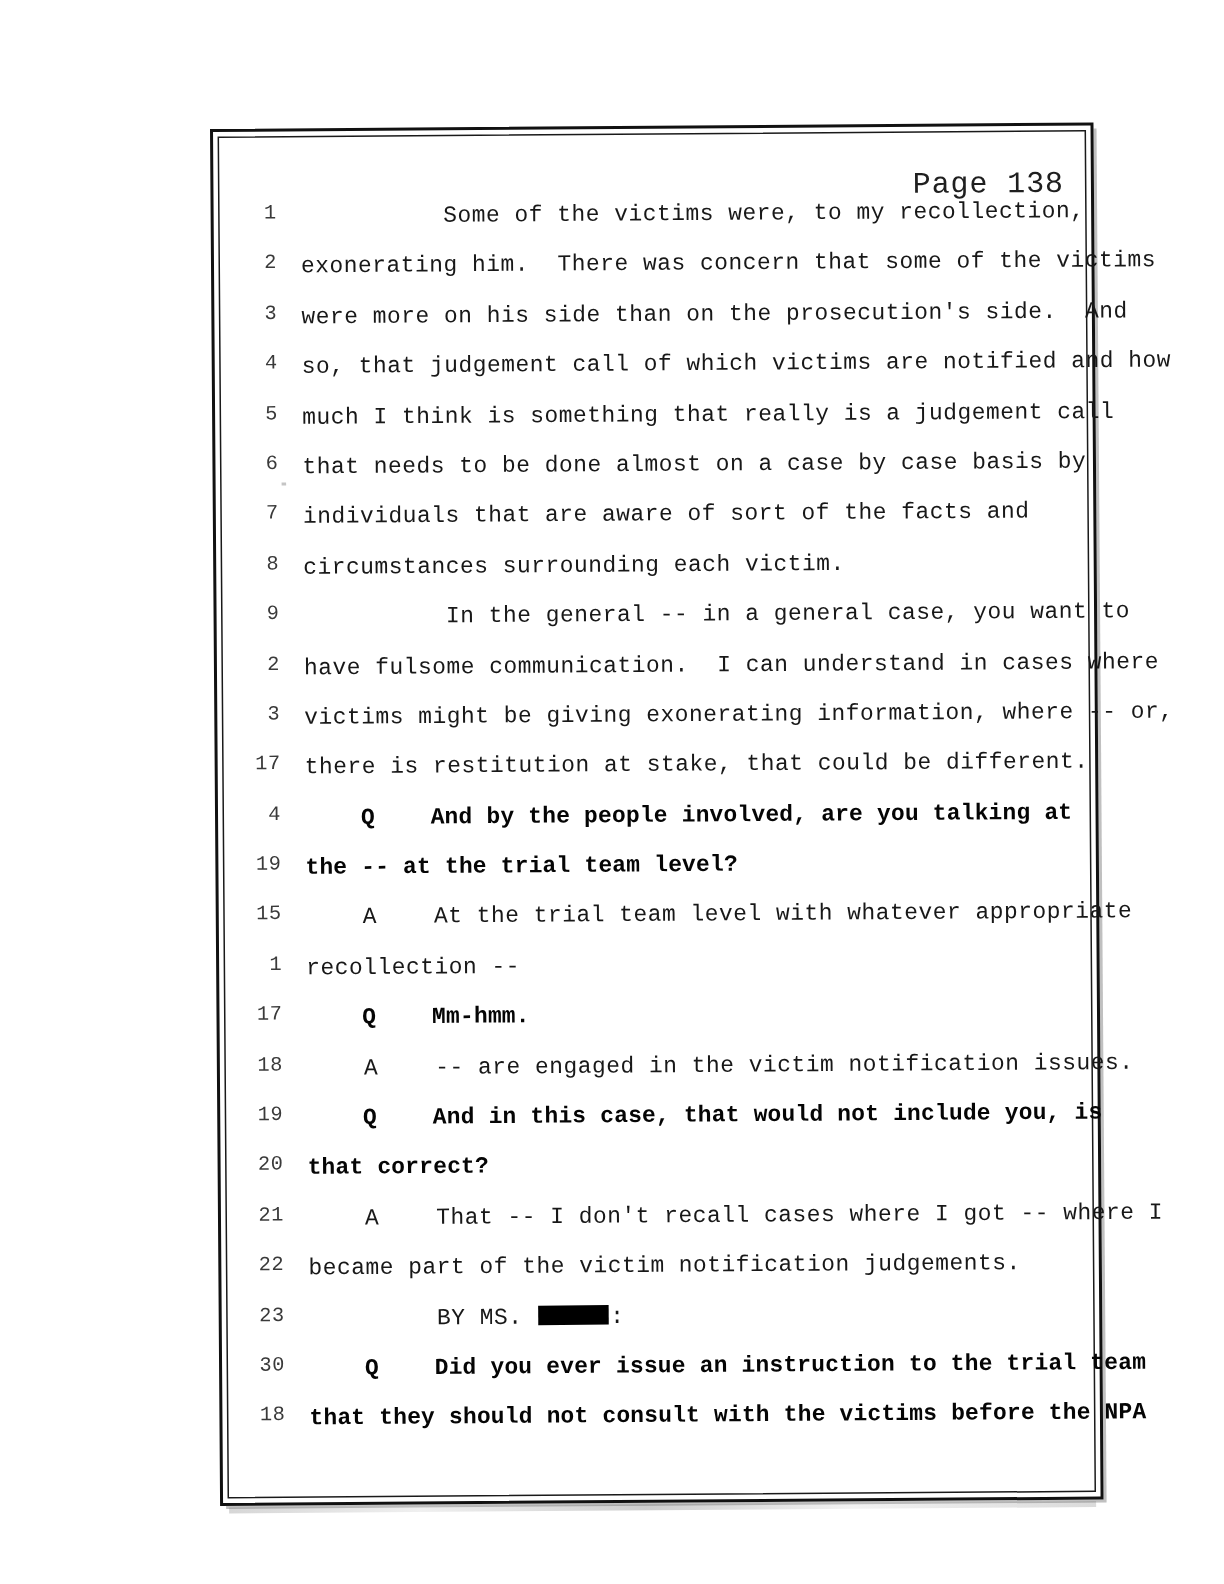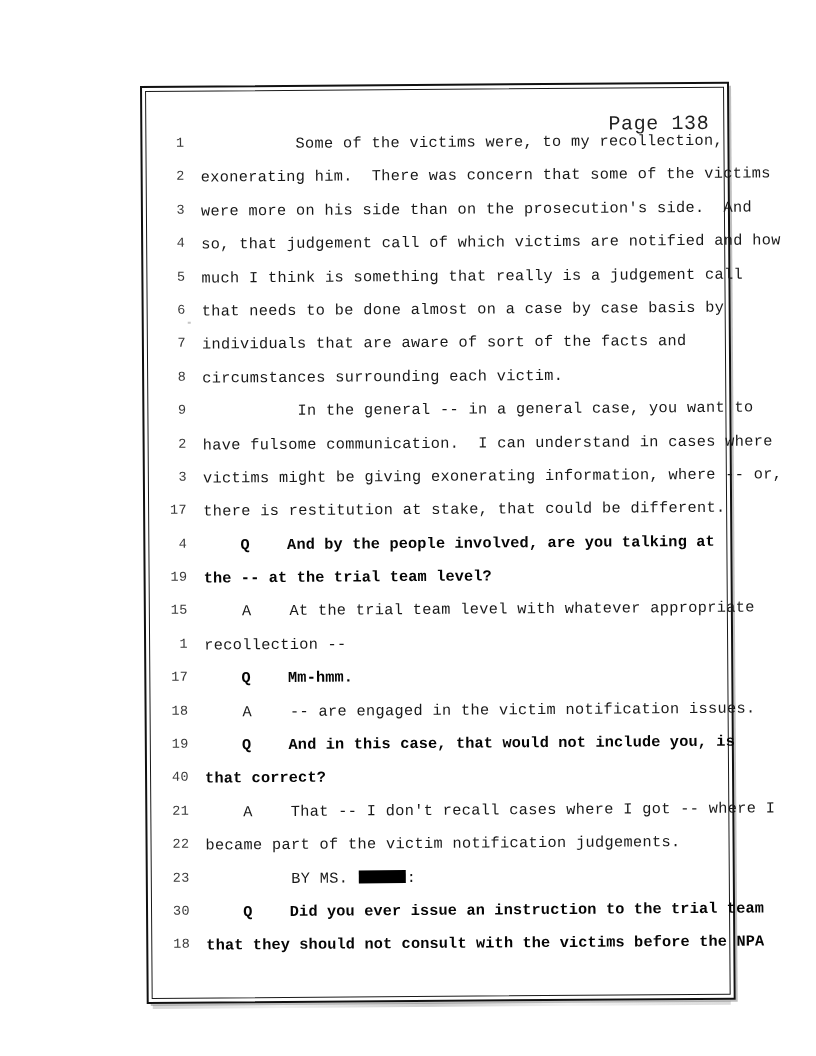--- a/index.html
+++ b/index.html
@@ -157,21 +157,21 @@
             <div class="transcript-line"><span class="line-number">2</span><span class="line-text">have fulsome communication.  I can understand in cases where</span></div>
             <div class="transcript-line"><span class="line-number">3</span><span class="line-text">victims might be giving exonerating information, where -- or,</span></div>
             <div class="transcript-line"><span class="line-number">17</span><span class="line-text">there is restitution at stake, that could be different.</span></div>
             <div class="transcript-line"><span class="line-number">4</span><span class="line-text bold">    Q    And by the people involved, are you talking at</span></div>
             <div class="transcript-line"><span class="line-number">19</span><span class="line-text bold">the -- at the trial team level?</span></div>
             <div class="transcript-line"><span class="line-number">15</span><span class="line-text">    A    At the trial team level with whatever appropriate</span></div>
             <div class="transcript-line"><span class="line-number">1</span><span class="line-text">recollection --</span></div>
             <div class="transcript-line"><span class="line-number">17</span><span class="line-text bold">    Q    Mm-hmm.</span></div>
             <div class="transcript-line"><span class="line-number">18</span><span class="line-text">    A    -- are engaged in the victim notification issues.</span></div>
             <div class="transcript-line"><span class="line-number">19</span><span class="line-text bold">    Q    And in this case, that would not include you, is</span></div>
-            <div class="transcript-line"><span class="line-number">40</span><span class="line-text bold">that correct?</span></div>
+            <div class="transcript-line"><span class="line-number">20</span><span class="line-text bold">that correct?</span></div>
             <div class="transcript-line"><span class="line-number">21</span><span class="line-text">    A    That -- I don't recall cases where I got -- where I</span></div>
             <div class="transcript-line"><span class="line-number">22</span><span class="line-text">became part of the victim notification judgements.</span></div>
             <div class="transcript-line"><span class="line-number">23</span><span class="line-text"><span>         BY MS. </span><span class="redaction-bar"></span><span>:</span></span></div>
             <div class="transcript-line"><span class="line-number">30</span><span class="line-text bold">    Q    Did you ever issue an instruction to the trial team</span></div>
             <div class="transcript-line"><span class="line-number">18</span><span class="line-text bold">that they should not consult with the victims before the NPA</span></div>
           </div>
 
       </div>
 
     </div>

